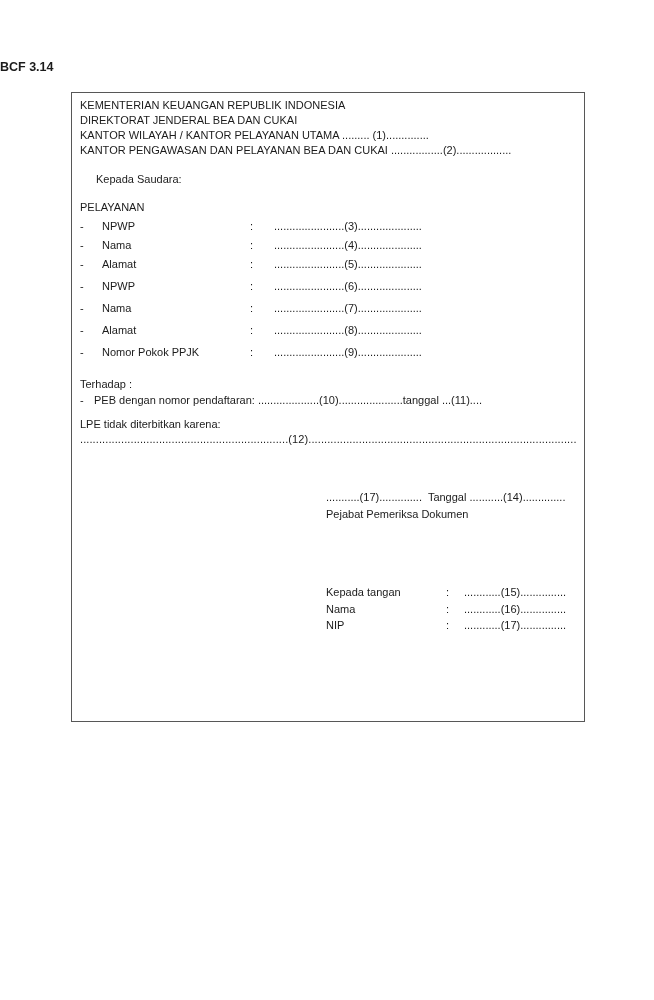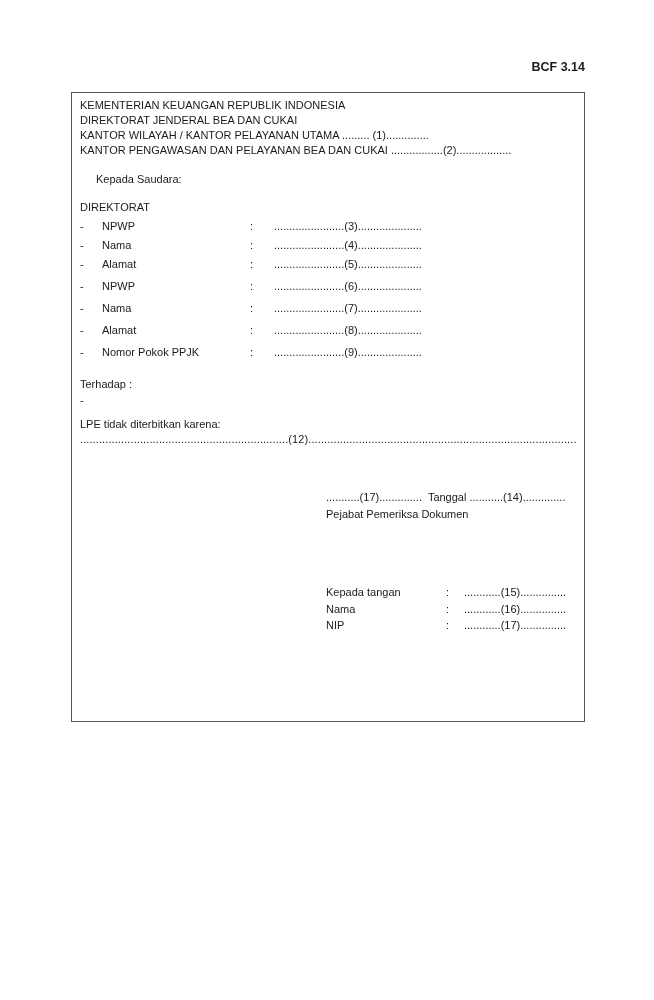--- a/index.html
+++ b/index.html
@@ -8,21 +8,20 @@
     font-family:"Liberation Sans", sans-serif;
     font-size:11px;
     color:#1b1b1b;
     position:relative;
   }
   .doc-code {
     position:absolute;
     top:60px;
     left:0;
     width:585px;
-    text-align:right;
     font-weight:bold;
     font-size:12.5px;
   }
   .form-box {
     position:absolute;
     left:71px;
     top:92px;
     width:514px;
     height:630px;
     border:1px solid #575757;
@@ -98,21 +97,21 @@
   <div class="letterhead">
     <div>KEMENTERIAN KEUANGAN REPUBLIK INDONESIA</div>
     <div>DIREKTORAT JENDERAL BEA DAN CUKAI</div>
     <div>KANTOR WILAYAH / KANTOR PELAYANAN UTAMA ......... (1)..............</div>
     <div>KANTOR PENGAWASAN DAN PELAYANAN BEA DAN CUKAI .................(2)..................</div>
   </div>
 
 
   <div class="salutation">Kepada Saudara:</div>
 
-  <div class="section-heading">DIREKTORAT</div>
+  <div class="section-heading">PELAYANAN</div>
 
   <div class="field-row">
     <span class="bullet">-</span>
     <span class="flabel">NPWP</span>
     <span class="fsep">:</span>
     <span class="fvalue">.......................(3).....................</span>
   </div>
   <div class="field-row">
     <span class="bullet">-</span>
     <span class="flabel">Nama</span>
@@ -148,20 +147,21 @@
   <div class="field-row wide">
     <span class="bullet">-</span>
     <span class="flabel">Nomor Pokok PPJK</span>
     <span class="fsep">:</span>
     <span class="fvalue">.......................(9).....................</span>
   </div>
 
   <div class="terhadap-heading">Terhadap :</div>
   <div class="terhadap-row">
     <span class="bullet">-</span>
+    <span>PEB dengan nomor pendaftaran: ....................(10).....................tanggal ...(11)....</span>
   </div>
 
   <div class="reason-label">LPE tidak diterbitkan karena:</div>
   <div class="reason-line">..................................................................(12)......................................................................................</div>
 
   <div class="sig-block">
     <div class="sig-place-date">...........(17)..............  Tanggal ...........(14)..............</div>
     <div>Pejabat Pemeriksa Dokumen</div>
   </div>
 

